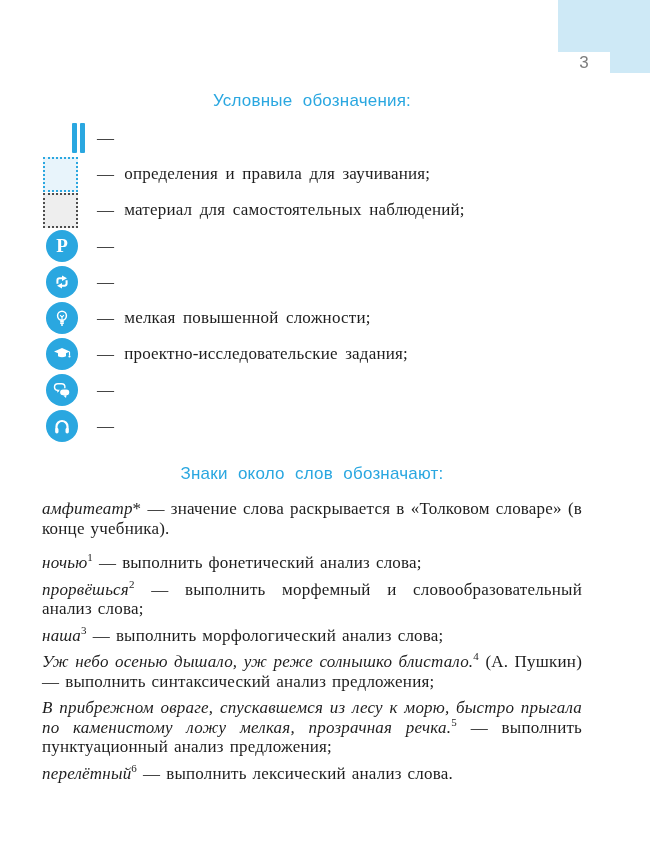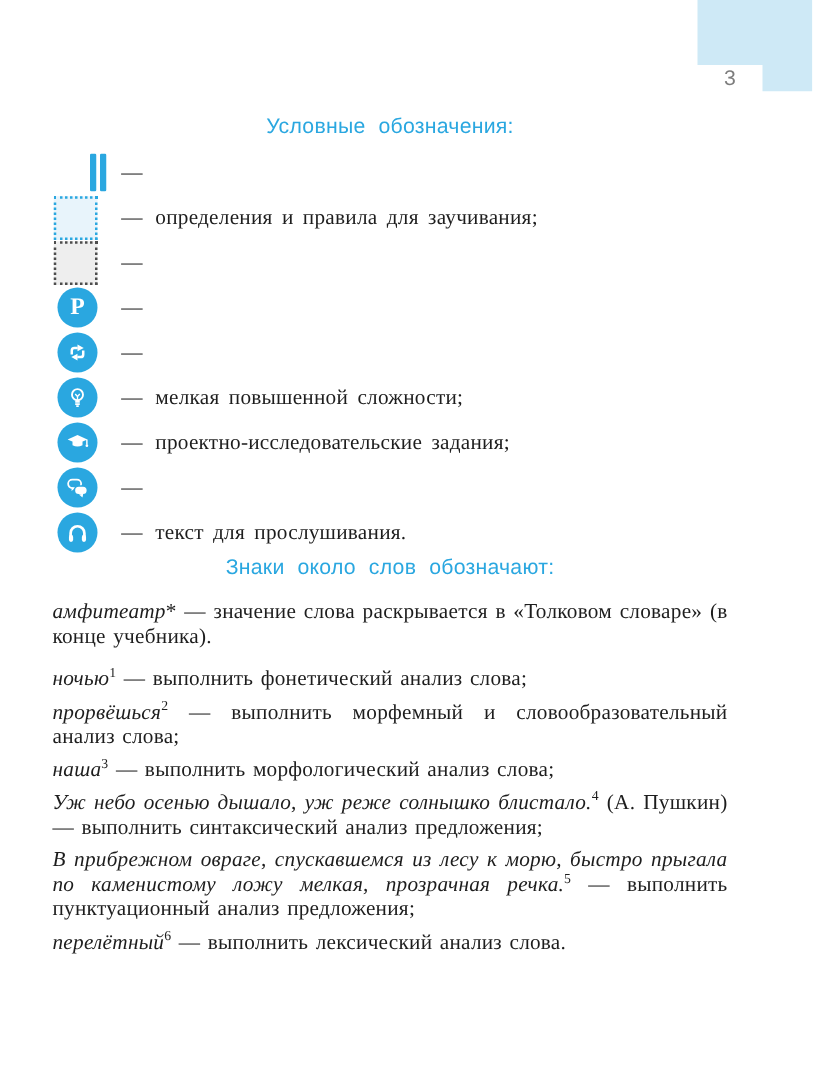--- a/index.html
+++ b/index.html
@@ -17,21 +17,21 @@
     font-family:"Liberation Sans",sans-serif;font-size:17px;color:#7d7d7d;
   }
   .content{position:absolute;left:0;top:0;width:624px;padding:0 42px;box-sizing:border-box;}
   .section-title{
     margin:0;text-align:center;
     font-family:"Liberation Sans","DejaVu Sans",sans-serif;
     font-size:17px;font-weight:400;color:#2aa7e0;
     word-spacing:0.32em;letter-spacing:0.2px;
   }
   .title-legend{padding-top:91px;}
-  .title-signs{margin-top:0;}
+  .title-signs{margin-top:20px;}
   
   .legend{margin-top:9px;}
   .legend-row{display:flex;align-items:center;height:36px;}
   .icon-cell{width:48px;flex:none;display:flex;align-items:center;}
   .icon-bars{margin-left:auto;margin-right:5px;display:flex;gap:3px;}
   .icon-bars .bar{width:5px;height:30px;background:#2aa7e0;border-radius:1px;}
   .box-icon{width:31px;height:31px;box-sizing:content-box;}
   .box-blue{border:2.5px dotted #2aa7e0;background:#e8f4fb;margin-left:1px;}
   .box-gray{border:2.5px dotted #4d4d4d;background:#eeeeee;margin-left:1px;}
   .circle-icon{
@@ -85,20 +85,21 @@
         </span>
         <span class="legend-dash">—</span>
         <span class="legend-label">определения и правила для заучивания;</span>
       </div>
 
       <div class="legend-row">
         <span class="icon-cell">
           <span class="box-icon box-gray"></span>
         </span>
         <span class="legend-dash">—</span>
+        <span class="legend-label">материал для самостоятельных наблюдений;</span>
       </div>
 
       <div class="legend-row">
         <span class="icon-cell">
           <span class="circle-icon">
             <span class="circle-letter">Р</span>
           </span>
         </span>
         <span class="legend-dash">—</span>
       </div>
@@ -165,21 +166,20 @@
         <span class="icon-cell">
           <span class="circle-icon">
             <svg width="20" height="20" viewBox="0 0 24 24">
               <path d="M5.4 16 V12.6 A6.6 6.6 0 0 1 18.6 12.6 V16" stroke="#fff" stroke-width="2.6" fill="none"></path>
               <rect x="3.8" y="14.2" width="4" height="6.8" rx="2" fill="#fff"></rect>
               <rect x="16.2" y="14.2" width="4" height="6.8" rx="2" fill="#fff"></rect>
             </svg>
           </span>
         </span>
         <span class="legend-dash">—</span>
-        <span class="legend-label">текст для прослушивания.</span>
       </div>
 
     </div>
 
     <h2 class="section-title title-signs">Знаки около слов обозначают:</h2>
 
     <div class="entries">
 
       <p class="entry first"><i>амфитеатр</i><span>*</span>
         <span>— значение слова раскрывается в «Толковом словаре» (в конце учебника).</span></p>

